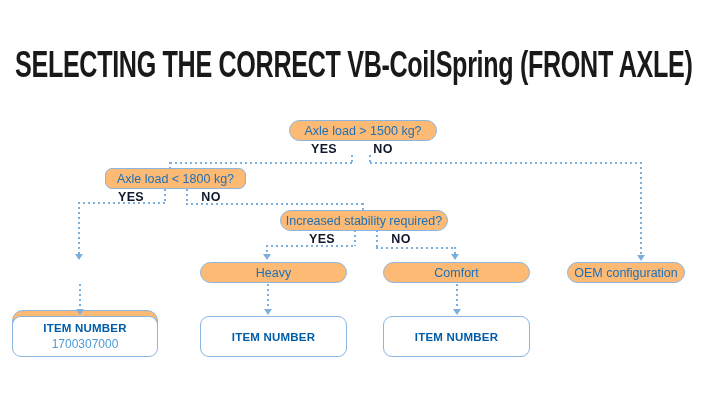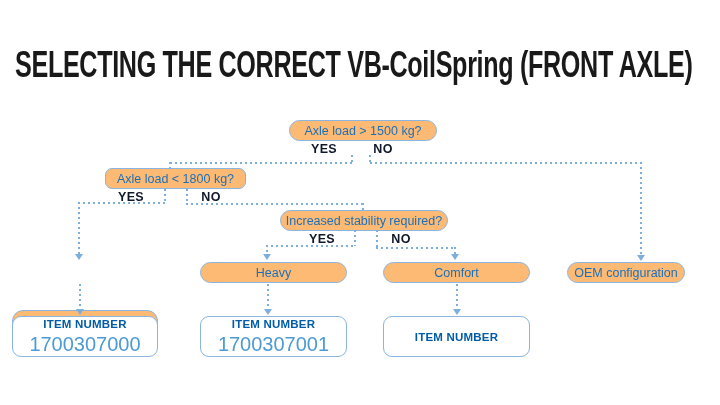--- a/index.html
+++ b/index.html
@@ -19,21 +19,21 @@
     color:#1d70b8; font-size:12.5px;
     display:flex; align-items:center; justify-content:center;
     white-space:nowrap;
   }
   .itembox {
     position:absolute; box-sizing:border-box;
     border:1.5px solid #8ab5e0; border-radius:9px; background:#fff;
     display:flex; flex-direction:column; align-items:center; justify-content:center;
   }
   .item-heading { font-size:11.5px; font-weight:bold; color:#005ca8; letter-spacing:0.2px; }
-  .item-number { font-size:20px; color:#4d9bd6; margin-top:3px; }
+  .item-number { font-size:12px; color:#4d9bd6; margin-top:3px; }
   .yn {
     position:absolute; transform:translateX(-50%);
     font-size:12.5px; font-weight:bold; color:#0f172a; letter-spacing:0.3px;
   }
   .hline {
     position:absolute; height:2px;
     background:repeating-linear-gradient(to right,#7dafdd 0 2px,transparent 2px 5px);
   }
   .vline {
     position:absolute; width:2px;
@@ -113,19 +113,18 @@
   <div class="arr" style="left:264px;top:309px;"></div>
   <div class="vline" style="left:456px;top:284px;height:25px;"></div>
   <div class="arr" style="left:453px;top:309px;"></div>
 
   <div class="itembox" style="left:12px;top:316px;width:146px;height:41px;">
     <div class="item-heading">ITEM NUMBER</div>
     <div class="item-number">1700307000</div>
   </div>
   <div class="itembox" style="left:200px;top:316px;width:147px;height:41px;">
     <div class="item-heading">ITEM NUMBER</div>
-    <div class="item-number">1700307001</div>
   </div>
   <div class="itembox" style="left:383px;top:316px;width:147px;height:41px;">
     <div class="item-heading">ITEM NUMBER</div>
   </div>
 
 </div>
 
 </body></html>

